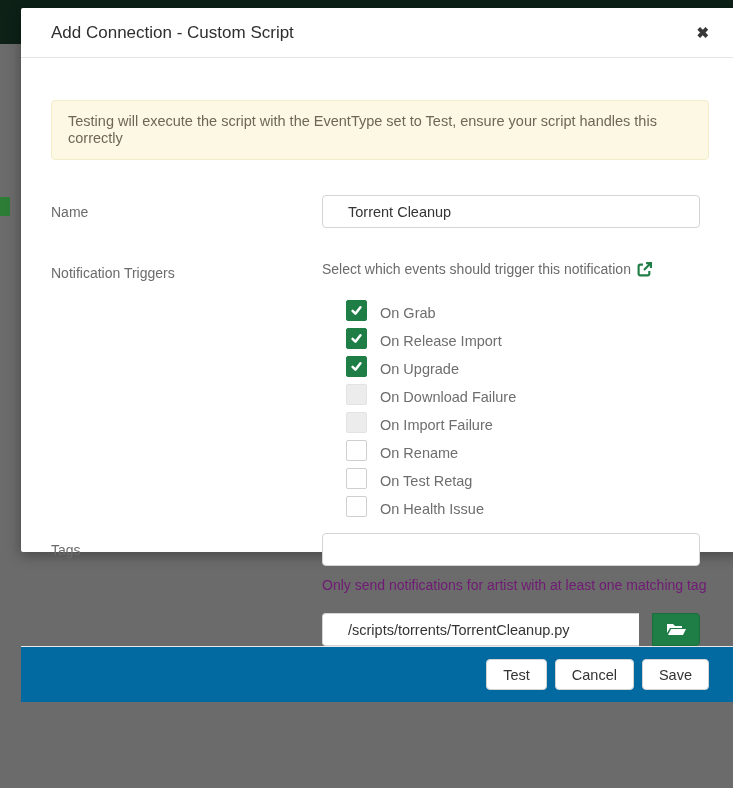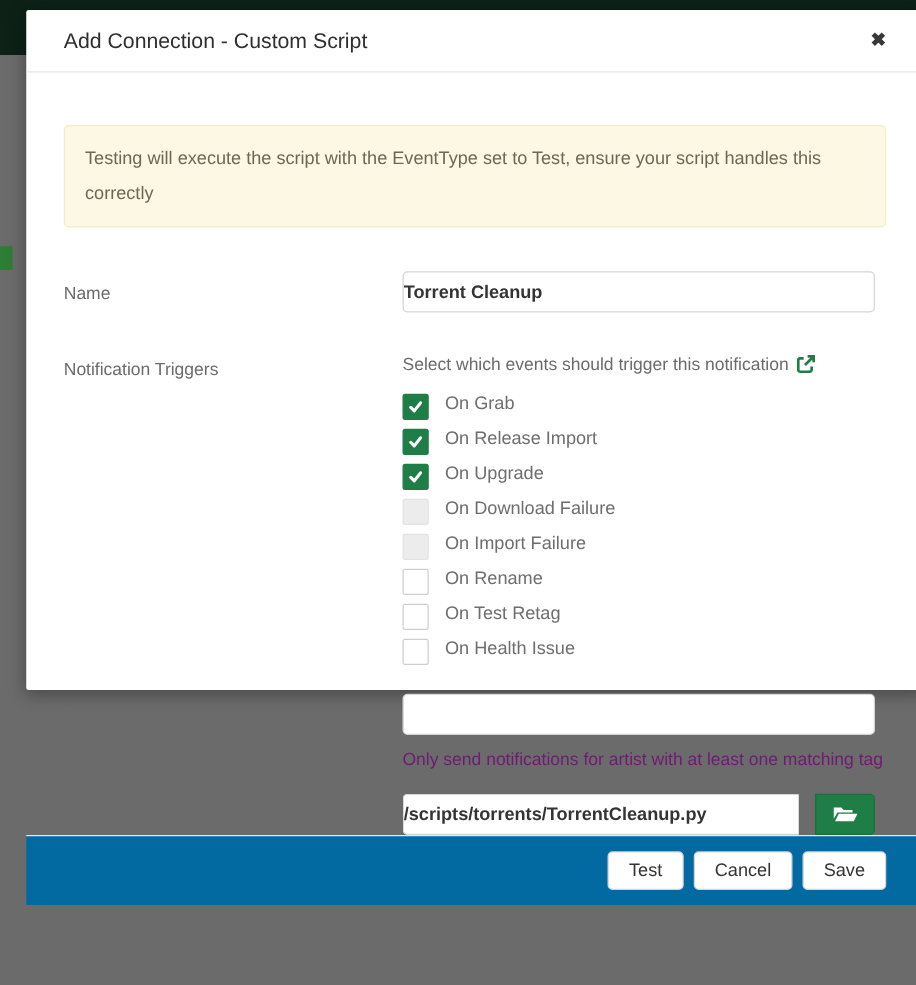--- a/index.html
+++ b/index.html
@@ -31,41 +31,41 @@
   }
   .modal-title { font-size: 17px; color: #2f2f2f; }
   .close-btn {
     font-size: 15px; font-weight: bold; color: #383838;
     background: none; border: none; cursor: pointer; line-height: 1;
     font-family: "Liberation Sans", sans-serif;
   }
   .modal-body { flex: 1 1 auto; padding: 42px 30px 0 30px; }
   .alert-warning {
     background: #fcf8e3; border: 1px solid #f3ecca; border-radius: 4px;
-    padding: 12px 16px; color: #6e6757; font-size: 14.5px; line-height: 28px;
+    padding: 12px 16px; color: #6e6757; font-size: 14.5px; line-height: 17px;
     margin-bottom: 35px;
   }
   .form-row { display: flex; align-items: flex-start; }
   .form-label {
     width: 271px; flex: 0 0 271px; text-align: left; padding-right: 16px;
     color: #6b6b6b; font-size: 14px; padding-top: 9px;
   }
   .form-control-col { width: 378px; flex: 0 0 378px; }
   .text-input {
     width: 100%; height: 33px; border: 1px solid #d5d5d5; border-radius: 4px;
-    padding: 0 0; font-size: 14.5px; color: #343434; outline: none;
-    font-family: "Liberation Sans", sans-serif; background: #fff; font-weight: bold;
+    padding: 0 25px; font-size: 14.5px; color: #343434; outline: none;
+    font-family: "Liberation Sans", sans-serif; background: #fff;
   }
   .row-name { margin-bottom: 28px; }
   .triggers-hint {
     display: flex; align-items: center; gap: 6px;
     color: #6b6b6b; font-size: 14px; padding-top: 5px; margin-bottom: 16px;
   }
   .checkbox-list { margin-bottom: 16px; }
-  .cb-row { display: flex; align-items: flex-start; height: 28px; cursor: pointer; }
+  .cb-row { display: flex; align-items: flex-end; height: 28px; cursor: pointer; margin-left: 24px; }
   .cb-box {
     width: 21px; height: 21px; border-radius: 2px; margin-right: 13px;
     display: flex; align-items: center; justify-content: center; flex: 0 0 21px;
   }
   .cb-box svg { display: none; }
   .cb-checked { background: #1f7d46; border: 1px solid #1f7d46; }
   .cb-checked svg { display: block; }
   .cb-unchecked { background: #ffffff; border: 1px solid #cfcfcf; }
   .cb-disabled { background: #ececec; border: 1px solid #e3e3e3; }
   .cb-label { font-size: 14.5px; color: #6e6e6e; }

